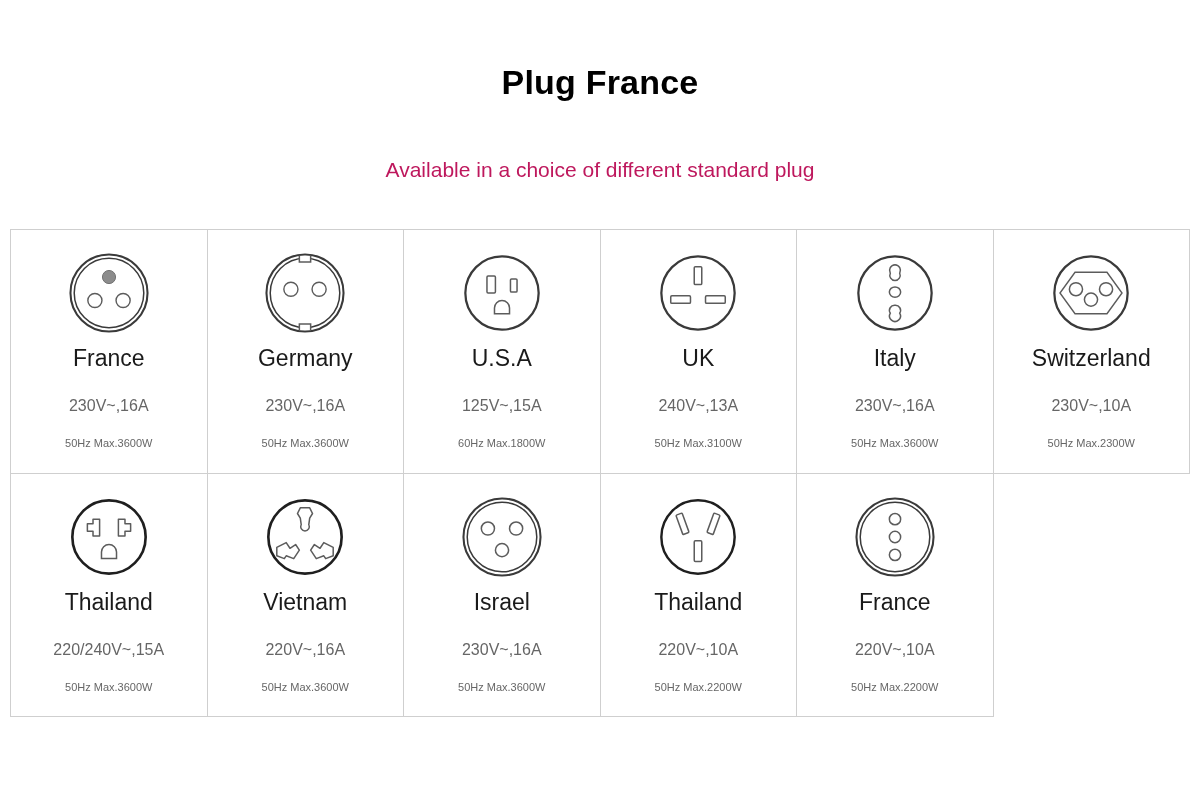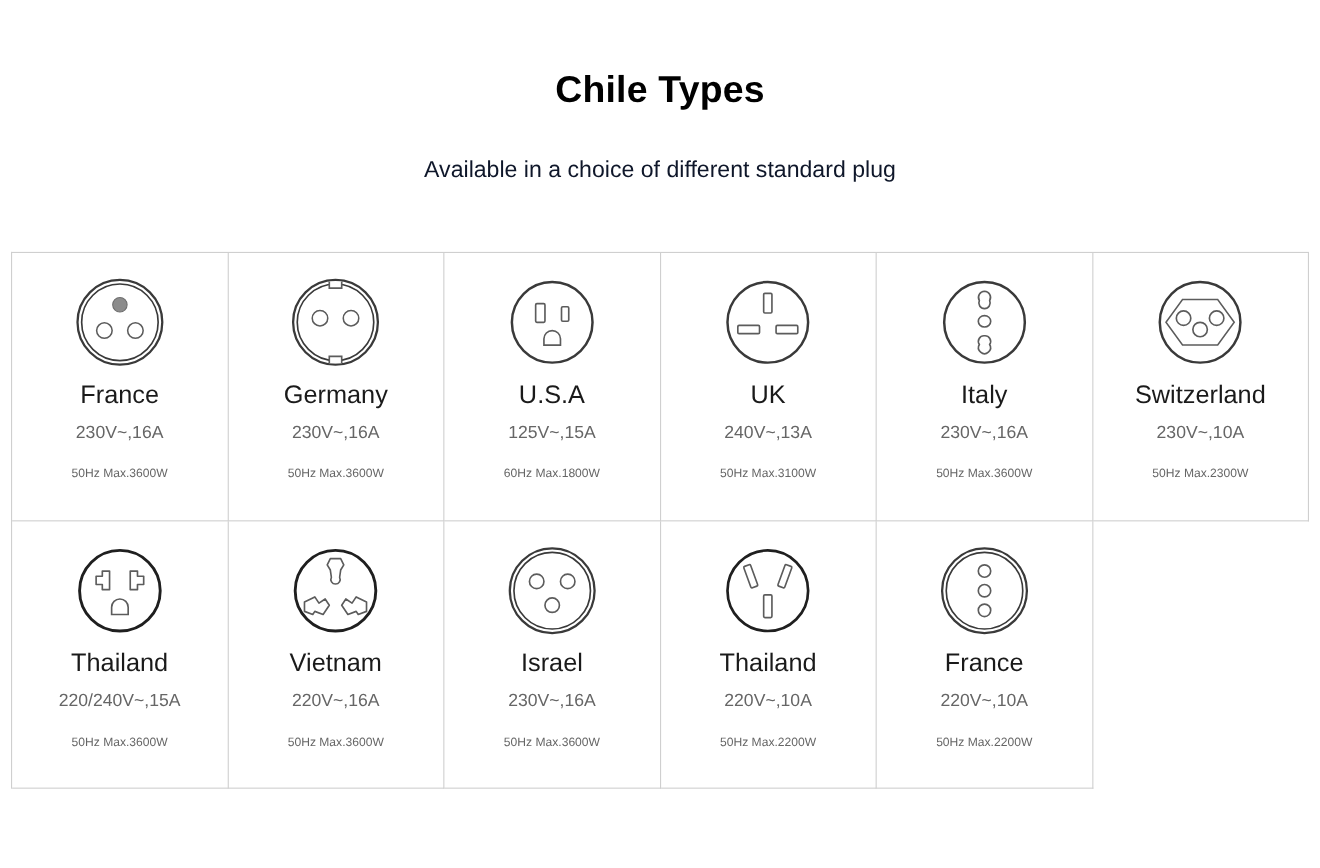--- a/index.html
+++ b/index.html
@@ -29,25 +29,25 @@
   }
   .page-title {
     font-size: 34px;
     font-weight: bold;
     color: #000000;
     letter-spacing: 0.2px;
     line-height: 40px;
     margin: 0;
   }
   .page-subtitle {
-    margin: 0;
+    margin: 15px;
     padding-top: 40px;
     font-size: 21px;
     font-weight: normal;
-    color: #0f172a;
+    color: #be185d;
     line-height: 26px;
   }
 
   
   .plug-grid {
     position: absolute;
     left: 10px;
     top: 229px;
     width: 1180px;
     height: 488px;
@@ -77,38 +77,38 @@
     font-size: 23px;
     color: #1a1a1a;
     line-height: 28px;
     margin-top: 4px;
     white-space: nowrap;
   }
   .plug-voltage {
     font-size: 16px;
     color: #666666;
     line-height: 22px;
-    margin-top: 11px;
+    margin-top: 23px;
     white-space: nowrap;
   }
   .plug-power {
     font-size: 11px;
     color: #666666;
     line-height: 22px;
     margin-top: 15px;
     white-space: nowrap;
   }
 </style>
 </head>
 <body>
 
 <div class="page">
 
   <div class="header">
-    <h1 class="page-title">Chile Types</h1>
+    <h1 class="page-title">Plug France</h1>
     <p class="page-subtitle">Available in a choice of different standard plug</p>
   </div>
 
   <div class="plug-grid">
 
     <div class="plug-cell">
       <span class="plug-art">
         <svg viewBox="0 0 100 100" width="94" height="94" aria-hidden="true">
           <circle cx="50" cy="50" r="41" fill="none" stroke="#3a3a3a" stroke-width="2.2"></circle>
           <circle cx="50" cy="50" r="37" fill="none" stroke="#3a3a3a" stroke-width="1.6"></circle>

